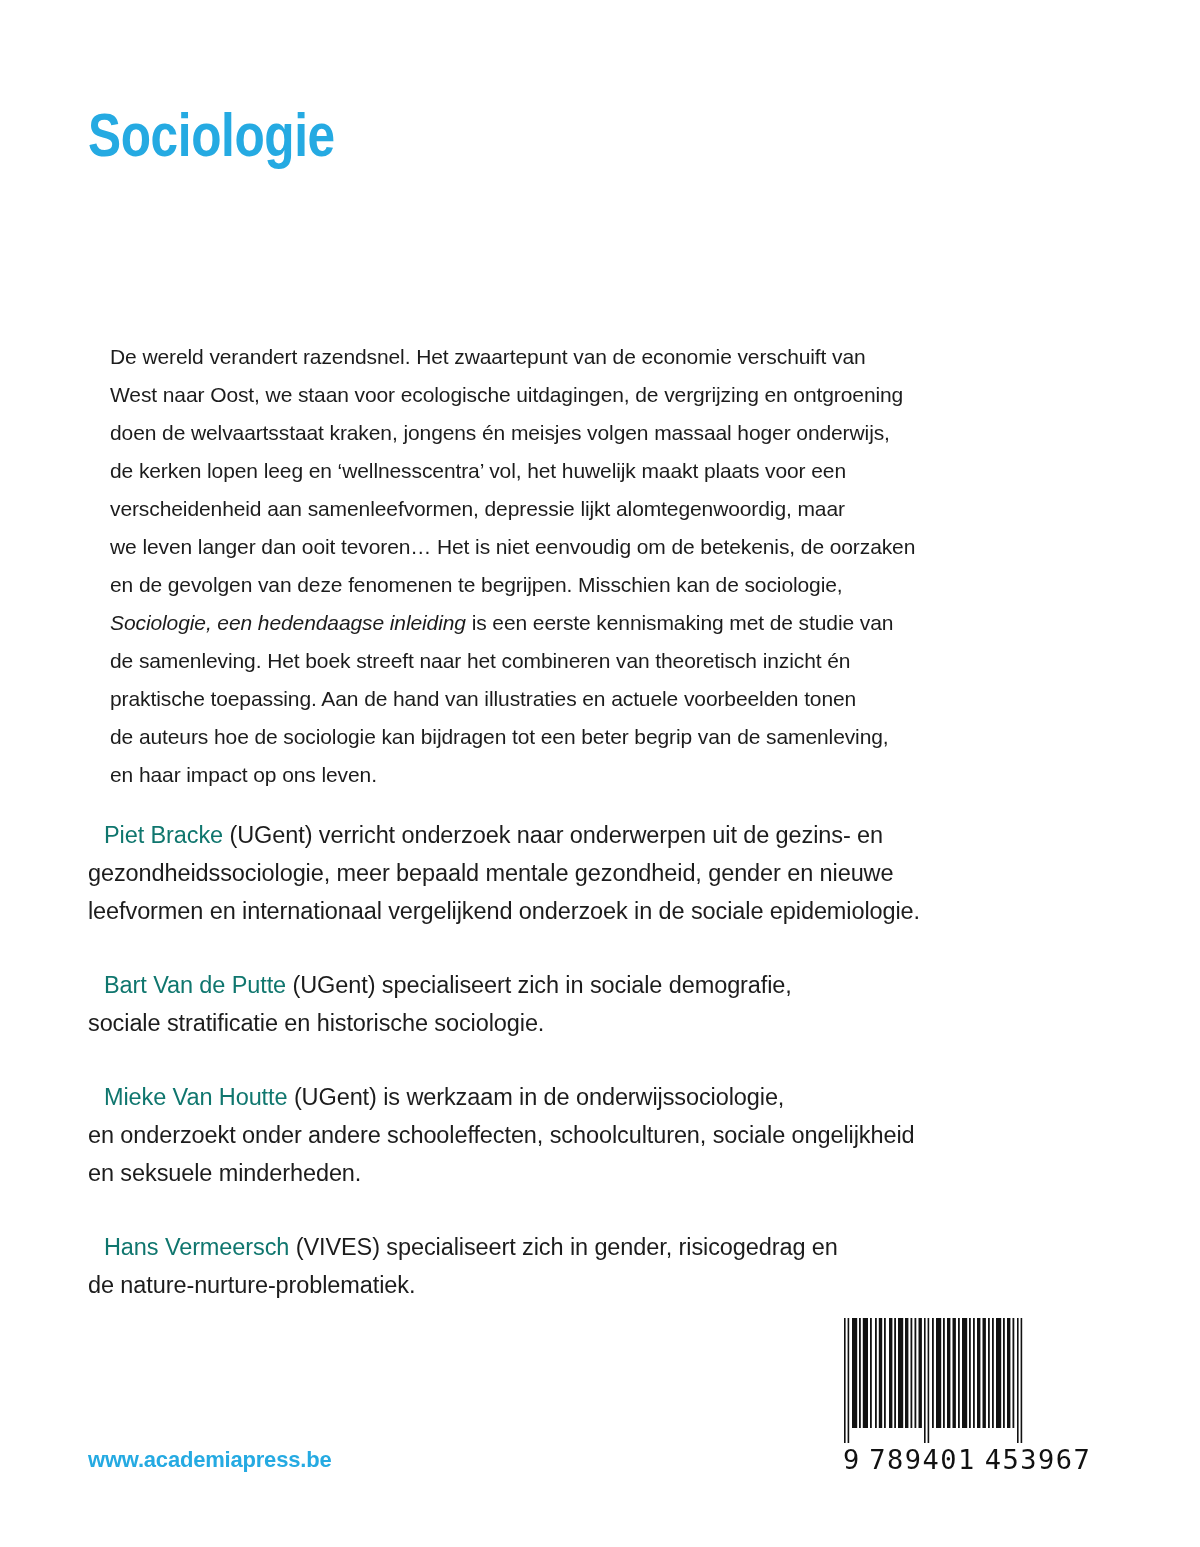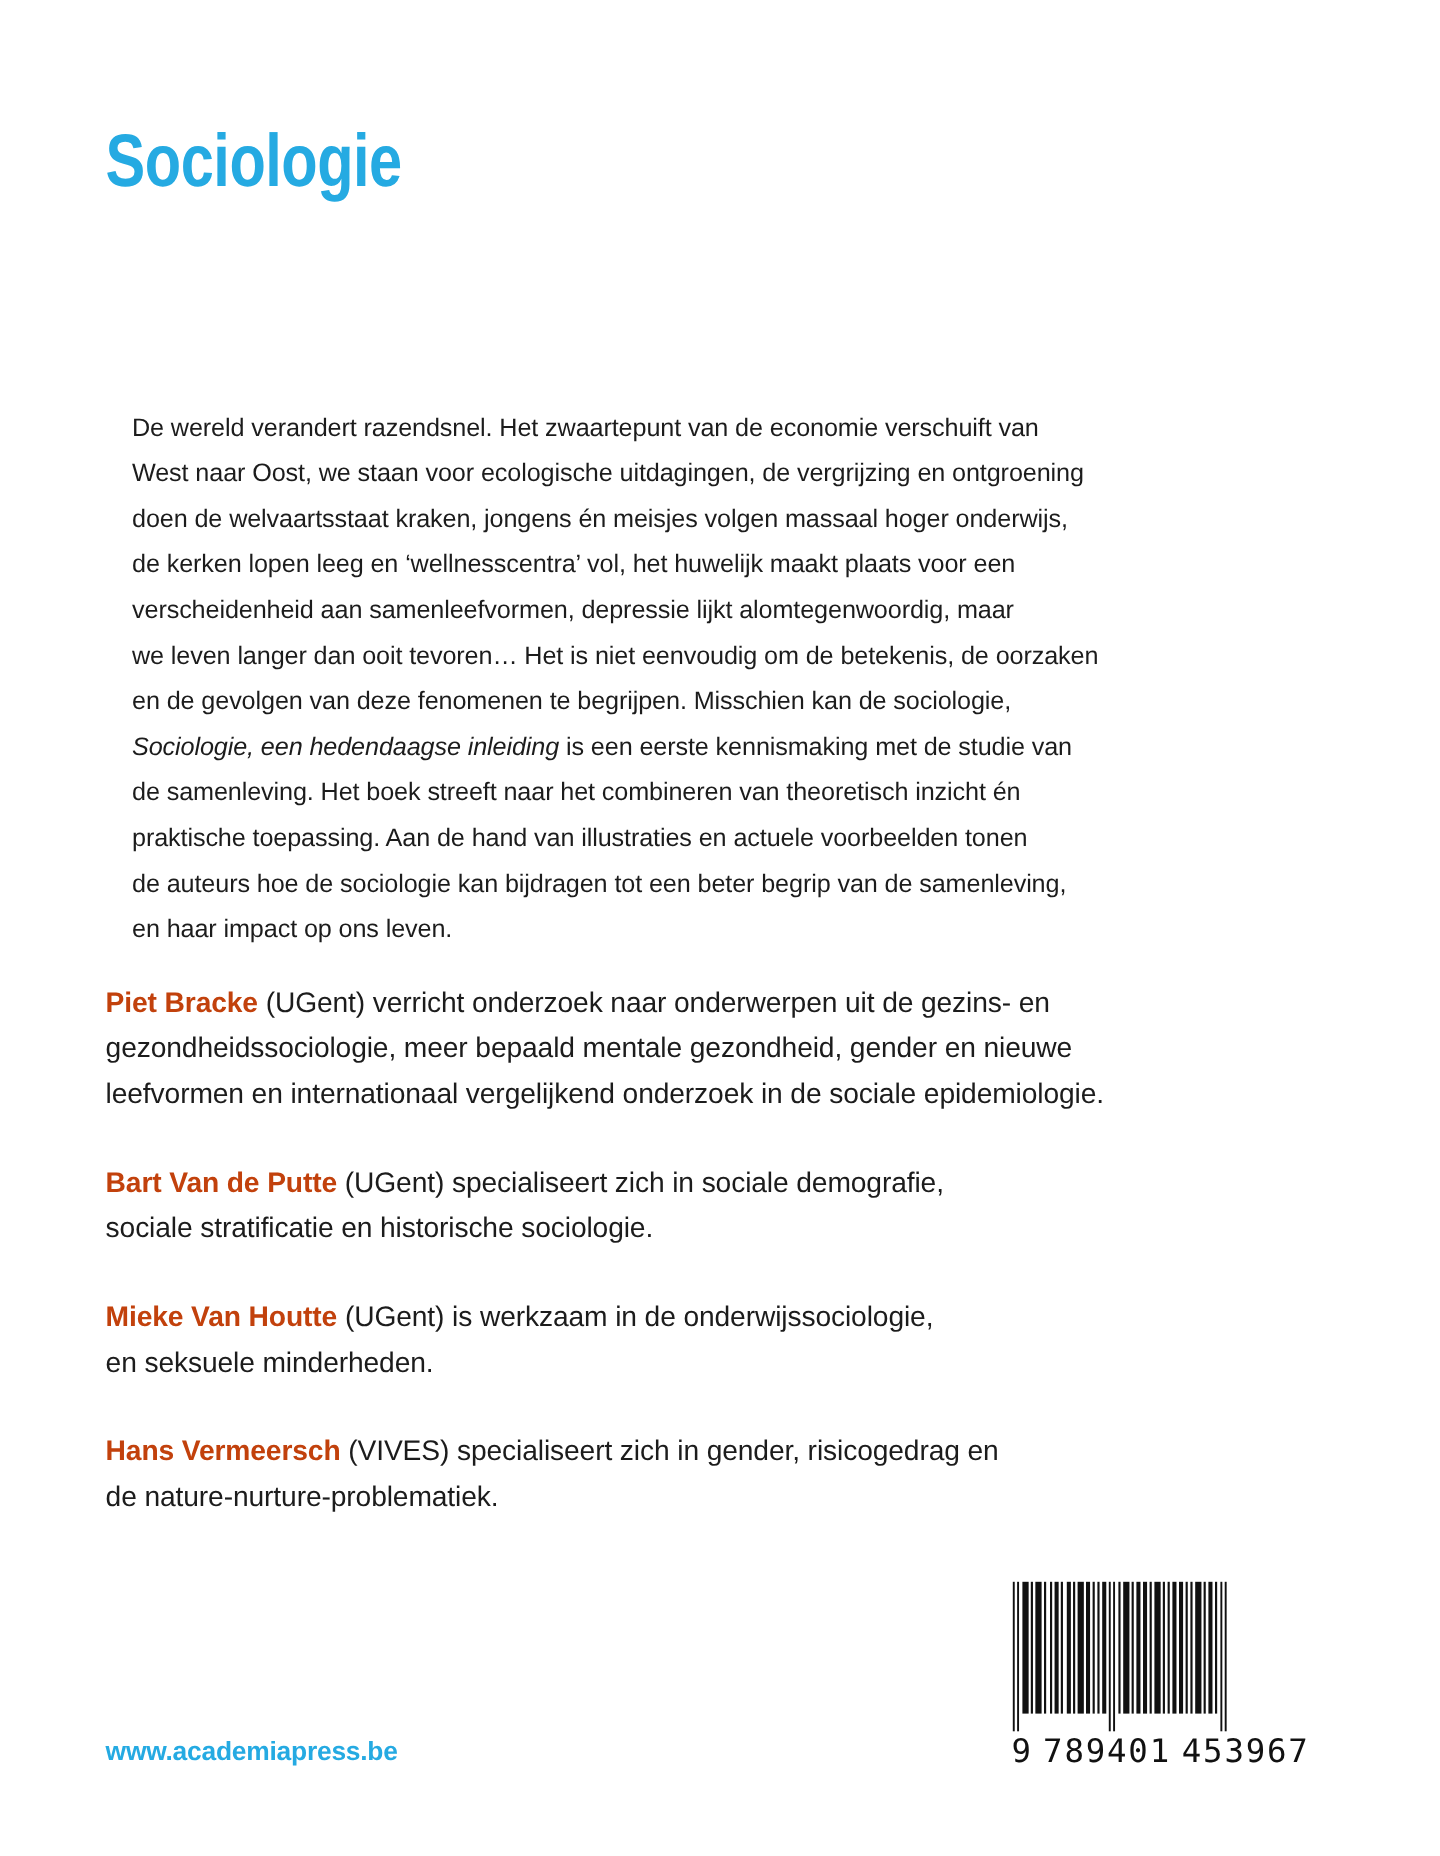--- a/index.html
+++ b/index.html
@@ -63,22 +63,23 @@
   .author-block {
     font-size: 23.5px;
     line-height: 38px;
     letter-spacing: -0.1px;
     color: #1c1c1c;
     margin-bottom: 36px;
   }
   .author-block:last-child { margin-bottom: 0; }
   .author-block .ln { display: block; white-space: nowrap; }
   .author-name {
-    color: #c2410c;
-    font-weight: 700;
+    color: #0f766e;
+    font-weight: 400;
+    margin-left: 16px;
   }
 
   
   .site-url {
     position: absolute;
     left: 88px;
     top: 1443px;
     font-size: 22px;
     line-height: 34px;
     font-weight: 700;
@@ -144,20 +145,21 @@
       <span class="ln">leefvormen en internationaal vergelijkend onderzoek in de sociale epidemiologie.</span>
     </div>
 
     <div class="author-block">
       <span class="ln"><span class="author-name">Bart Van de Putte</span><span> (UGent) specialiseert zich in sociale demografie,</span></span>
       <span class="ln">sociale stratificatie en historische sociologie.</span>
     </div>
 
     <div class="author-block">
       <span class="ln"><span class="author-name">Mieke Van Houtte</span><span> (UGent) is werkzaam in de onderwijssociologie,</span></span>
+      <span class="ln">en onderzoekt onder andere schooleffecten, schoolculturen, sociale ongelijkheid</span>
       <span class="ln">en seksuele minderheden.</span>
     </div>
 
     <div class="author-block">
       <span class="ln"><span class="author-name">Hans Vermeersch</span><span> (VIVES) specialiseert zich in gender, risicogedrag en</span></span>
       <span class="ln">de nature-nurture-problematiek.</span>
     </div>
 
   </div>
 

